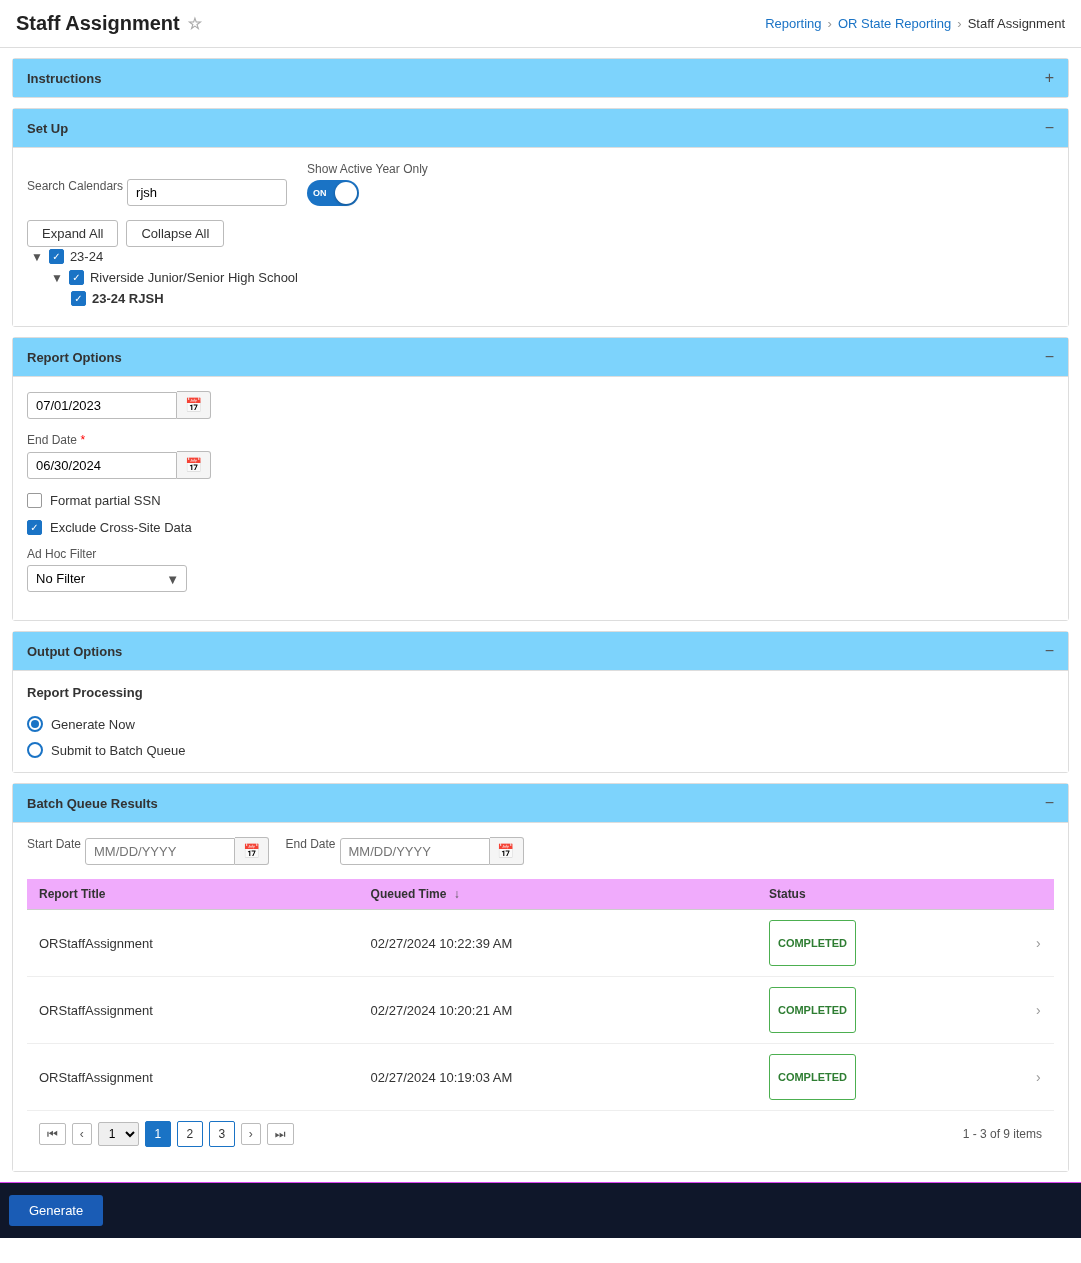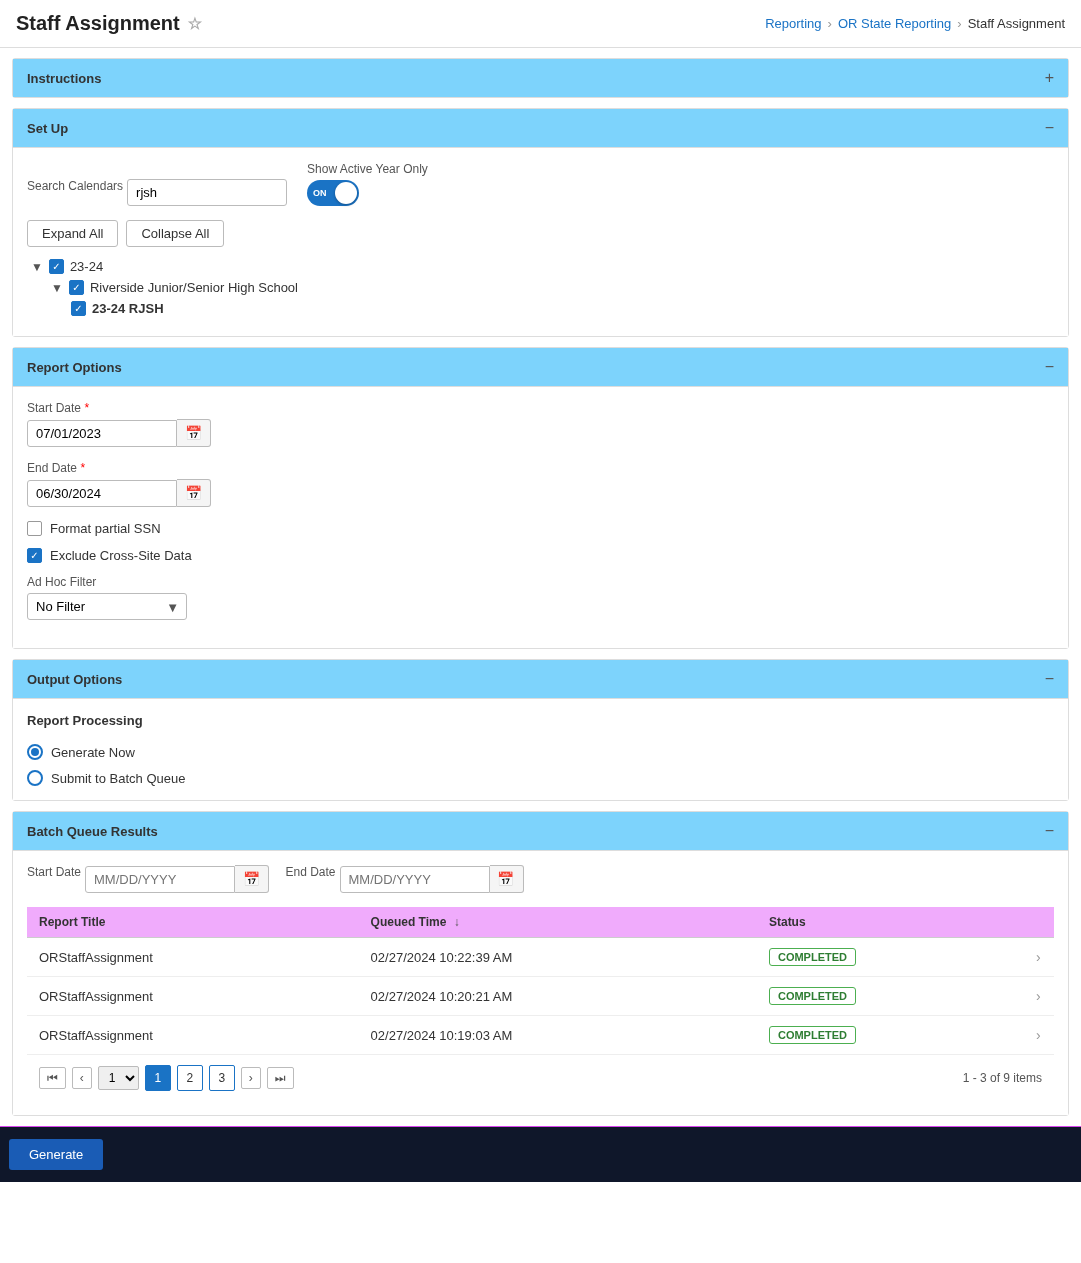--- a/index.html
+++ b/index.html
@@ -105,21 +105,21 @@
       width: 22px;
       height: 22px;
       background: #fff;
       border-radius: 50%;
       position: absolute;
       right: 2px;
       box-shadow: 0 1px 3px rgba(0,0,0,0.3);
     }
 
     
-    .btn-group { display: flex; gap: 8px; margin-bottom: 12px; }
+    .btn-group { display: flex; gap: 8px; margin-bottom: 2px; }
     .btn-outline {
       border: 1px solid #bbb;
       background: #fff;
       padding: 5px 14px;
       border-radius: 3px;
       font-size: 13px;
       cursor: pointer;
       color: #333;
     }
 
@@ -242,21 +242,21 @@
       padding: 10px 12px;
       font-size: 13px;
       border-bottom: 1px solid #eee;
       color: #333;
     }
     .status-badge {
       display: inline-block;
       border: 1px solid #4caf50;
       color: #2e7d32;
       border-radius: 3px;
-      padding: 2px 8px;
+      padding: 16px 8px;
       font-size: 11px;
       font-weight: bold;
       background: #fff;
     }
     .sort-icon { font-size: 12px; color: #555; margin-left: 4px; }
     .row-arrow { color: #999; font-size: 14px; }
 
     
     .pagination-row {
       display: flex;
@@ -393,24 +393,20 @@
     </div>
   </div>
 
   <div class="section">
     <div class="section-header">
       <span class="section-title">Report Options</span>
       <span class="section-toggle">−</span>
     </div>
     <div class="section-body">
       <div class="date-group">
-        <div class="date-label">
-          <span>Start Date</span>
-          <span class="required"> *</span>
-        </div>
         <div class="date-input-wrap">
           <input class="date-input" type="text" value="07/01/2023" style="">
           <button class="date-picker-btn">📅</button>
         </div>
       </div>
       <div class="date-group">
         <div class="date-label">
           <span>End Date</span>
           <span class="required"> *</span>
         </div>

